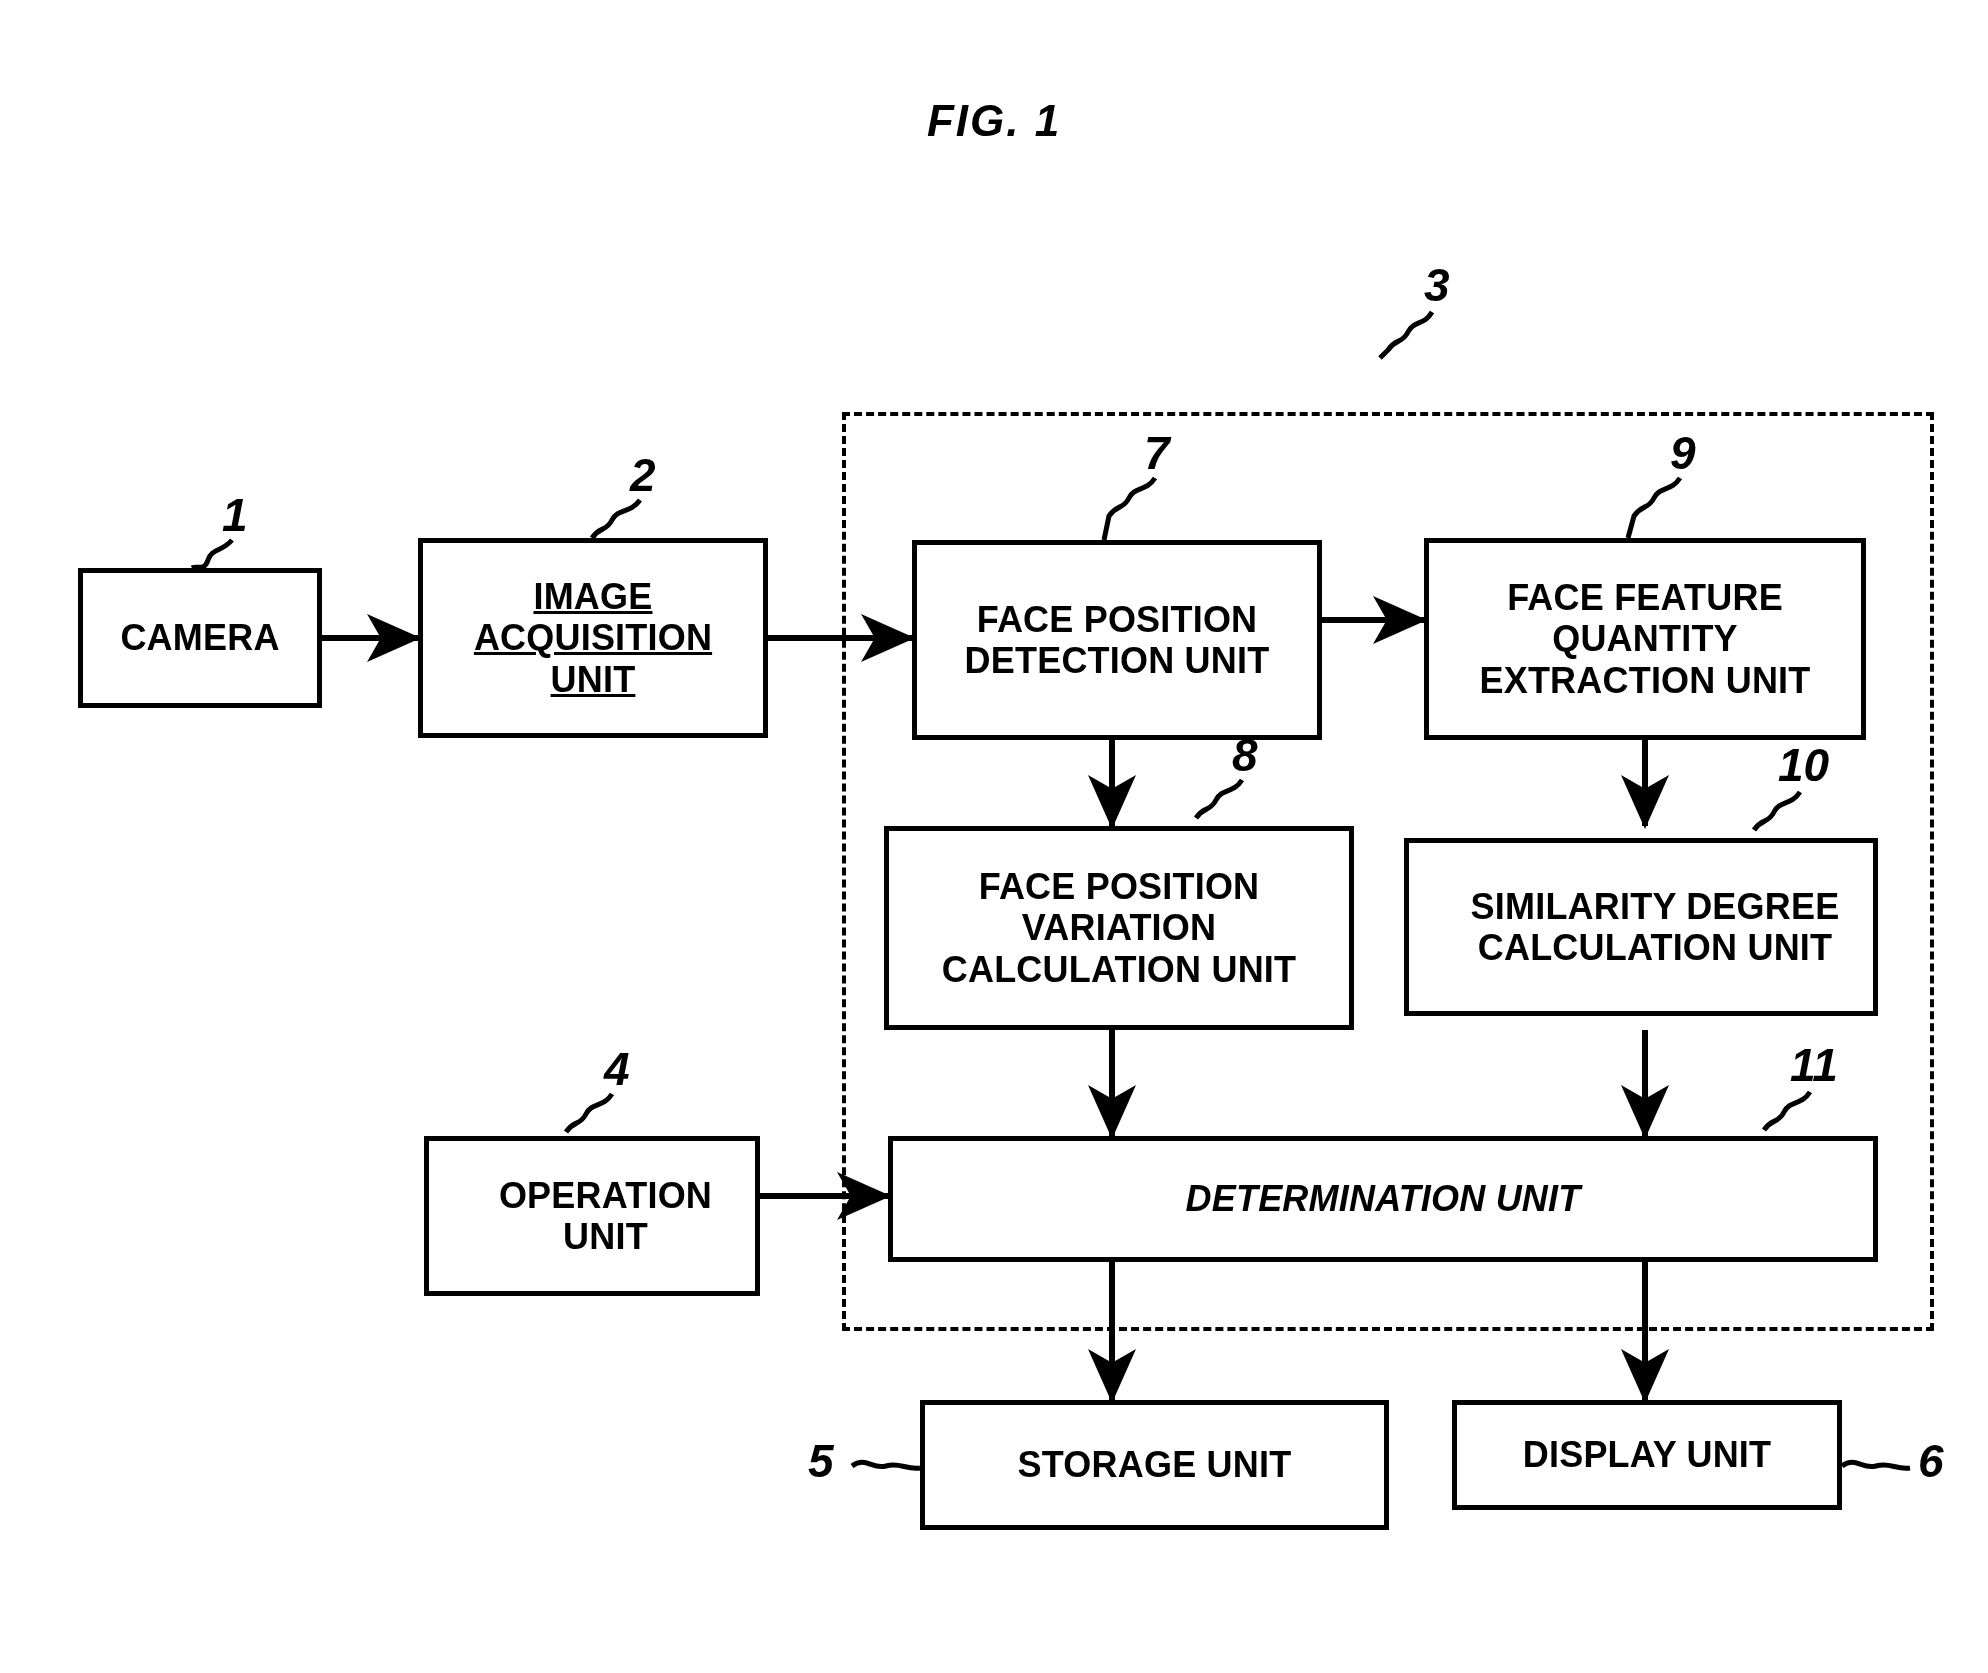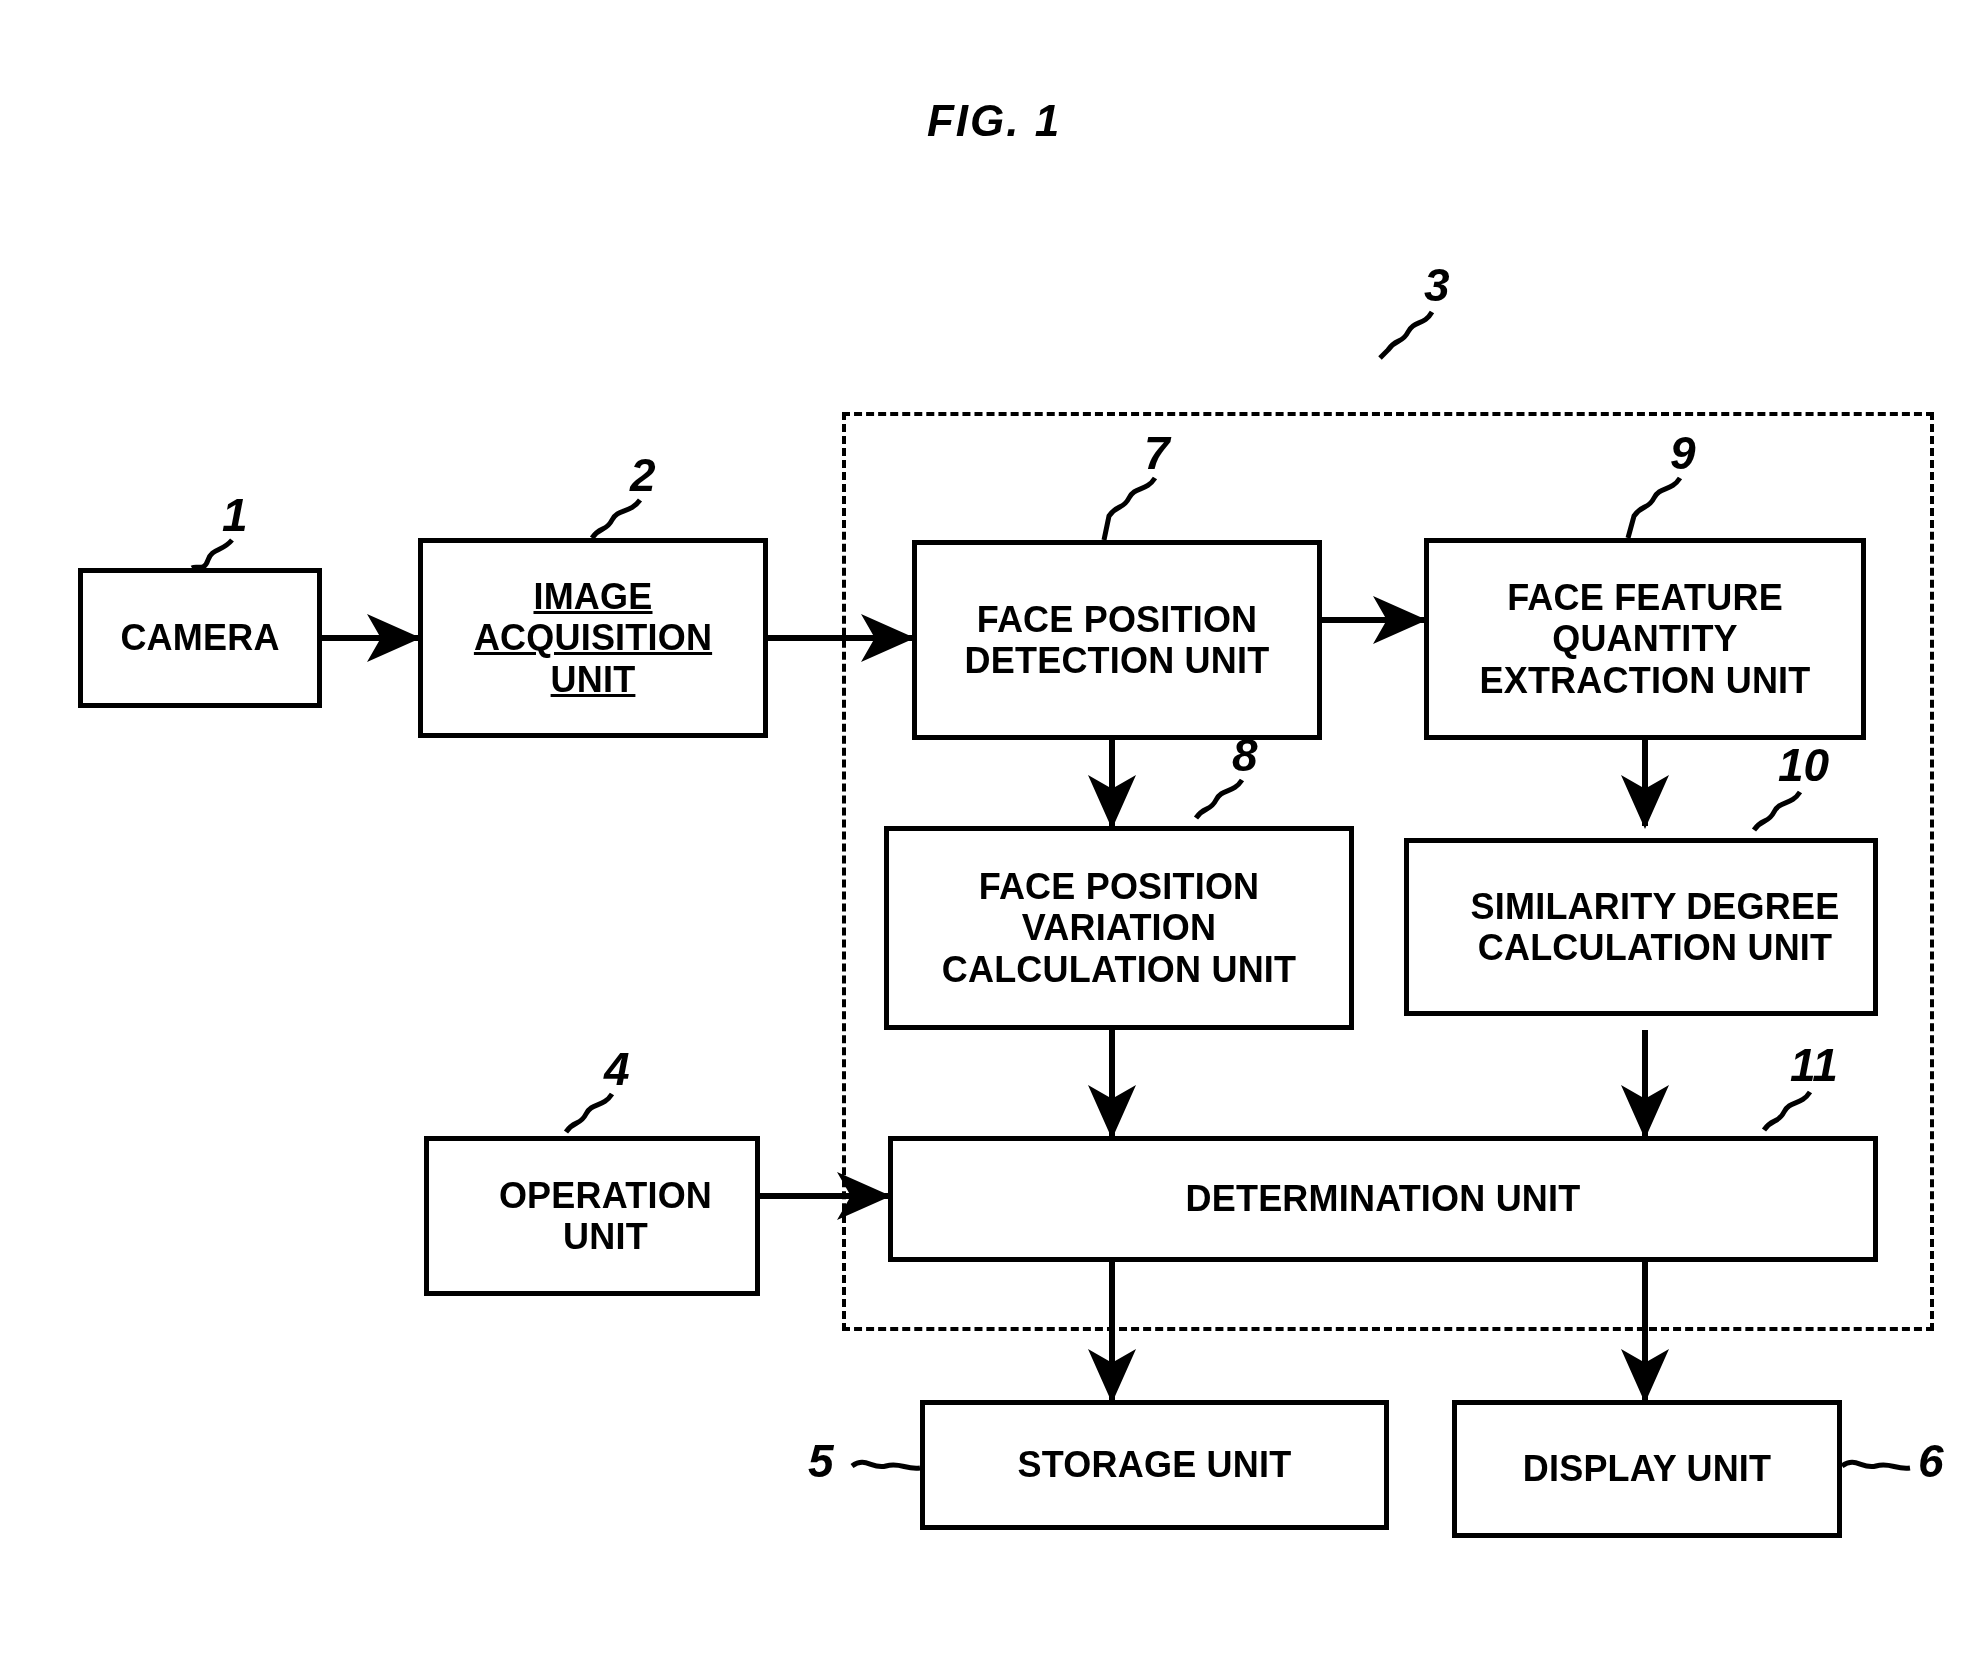--- a/index.html
+++ b/index.html
@@ -159,29 +159,29 @@
   <div class="unit-box" style="left:1404px; top:838px; width:474px; height:178px;padding-left:36px;">
     <span class="box-text">SIMILARITY DEGREE
 CALCULATION UNIT</span>
   </div>
 
   <div class="unit-box" style="left:424px; top:1136px; width:336px; height:160px;padding-left:35px;">
     <span class="box-text">OPERATION
 UNIT</span>
   </div>
 
-  <div class="unit-box" style="left:888px; top:1136px; width:990px; height:126px;">
+  <div class="unit-box" style="left:888px; top:1136px; width:990px; height:126px;font-style:italic;">
     <span class="box-text">DETERMINATION UNIT</span>
   </div>
 
   <div class="unit-box" style="left:920px; top:1400px; width:469px; height:130px;">
     <span class="box-text">STORAGE UNIT</span>
   </div>
 
-  <div class="unit-box" style="left:1452px; top:1400px; width:390px; height:138px;">
+  <div class="unit-box" style="left:1452px; top:1400px; width:390px; height:110px;">
     <span class="box-text">DISPLAY UNIT</span>
   </div>
 
   <svg class="leader" style="left:0; top:0; width:1988px; height:1673px;">
 
     <path d="M232,540 C222,552 212,548 208,560 C204,572 197,565 192,568" fill="none" stroke="#000" stroke-width="5"></path>
 
     <path d="M640,500 C630,514 618,508 612,520 C606,532 600,526 592,538" fill="none" stroke="#000" stroke-width="5"></path>
 
     <path d="M1432,312 C1424,326 1414,320 1408,332 C1402,344 1396,338 1388,350 L1380,358" fill="none" stroke="#000" stroke-width="5"></path>

